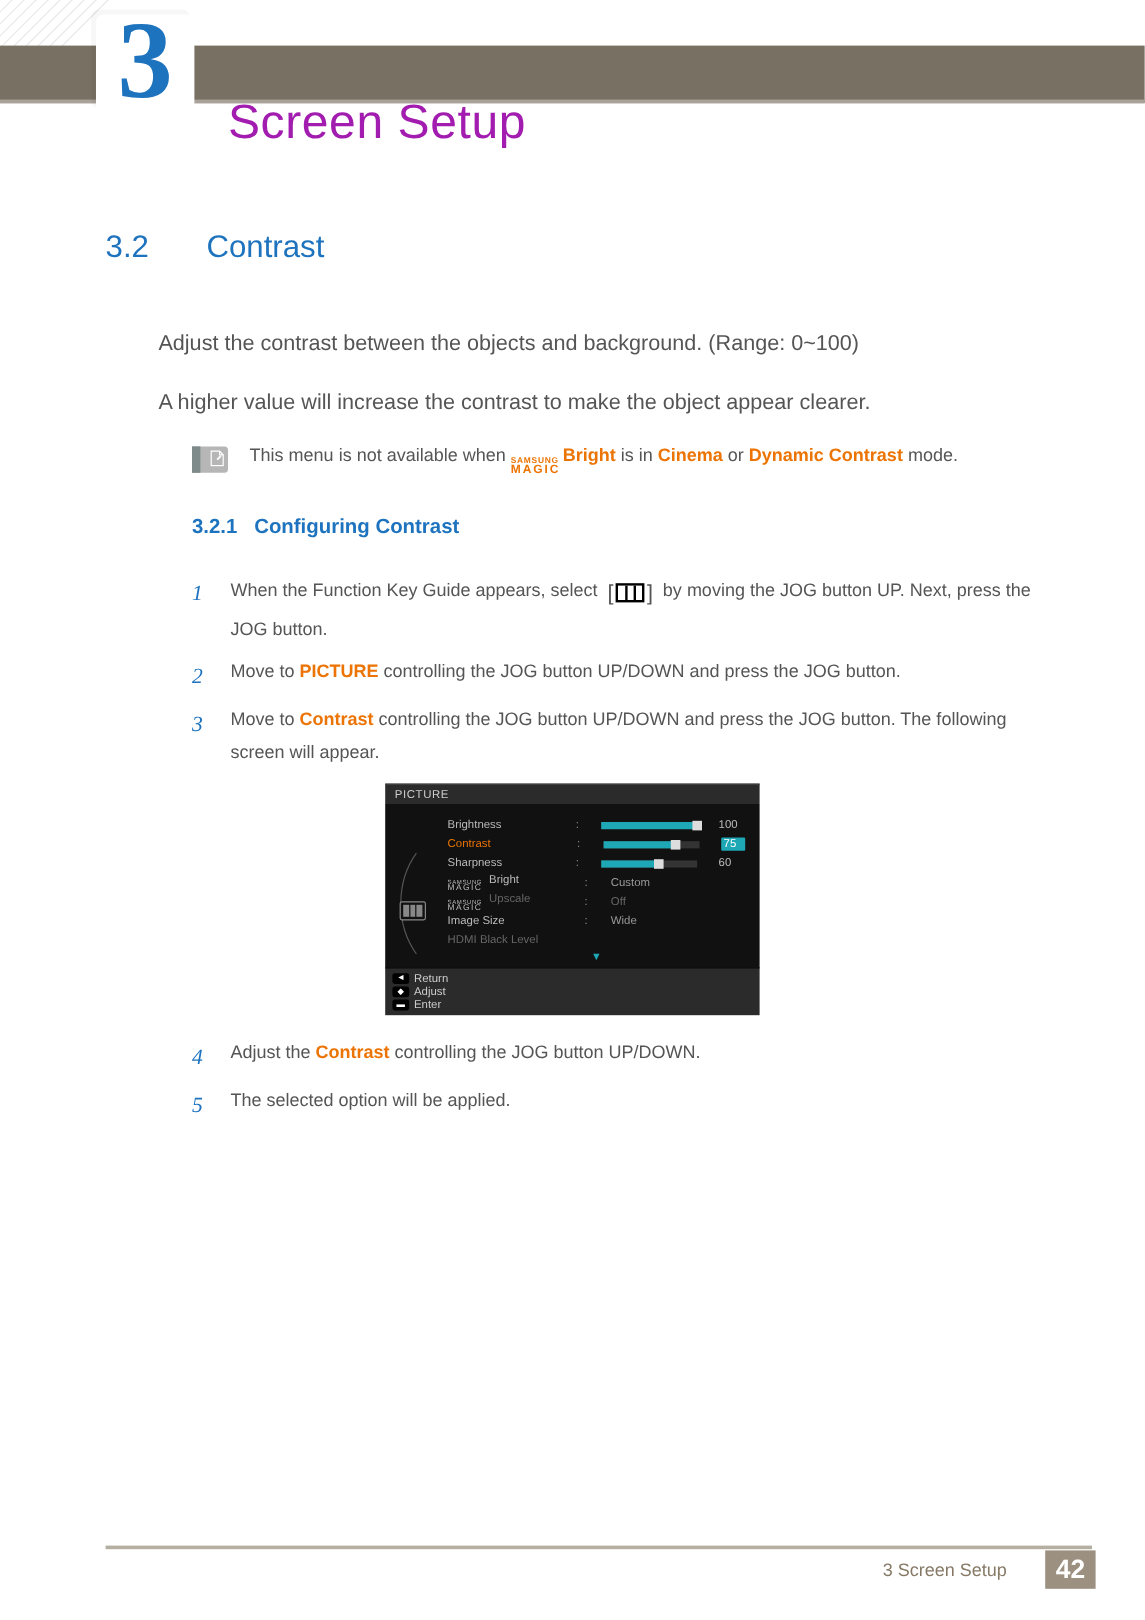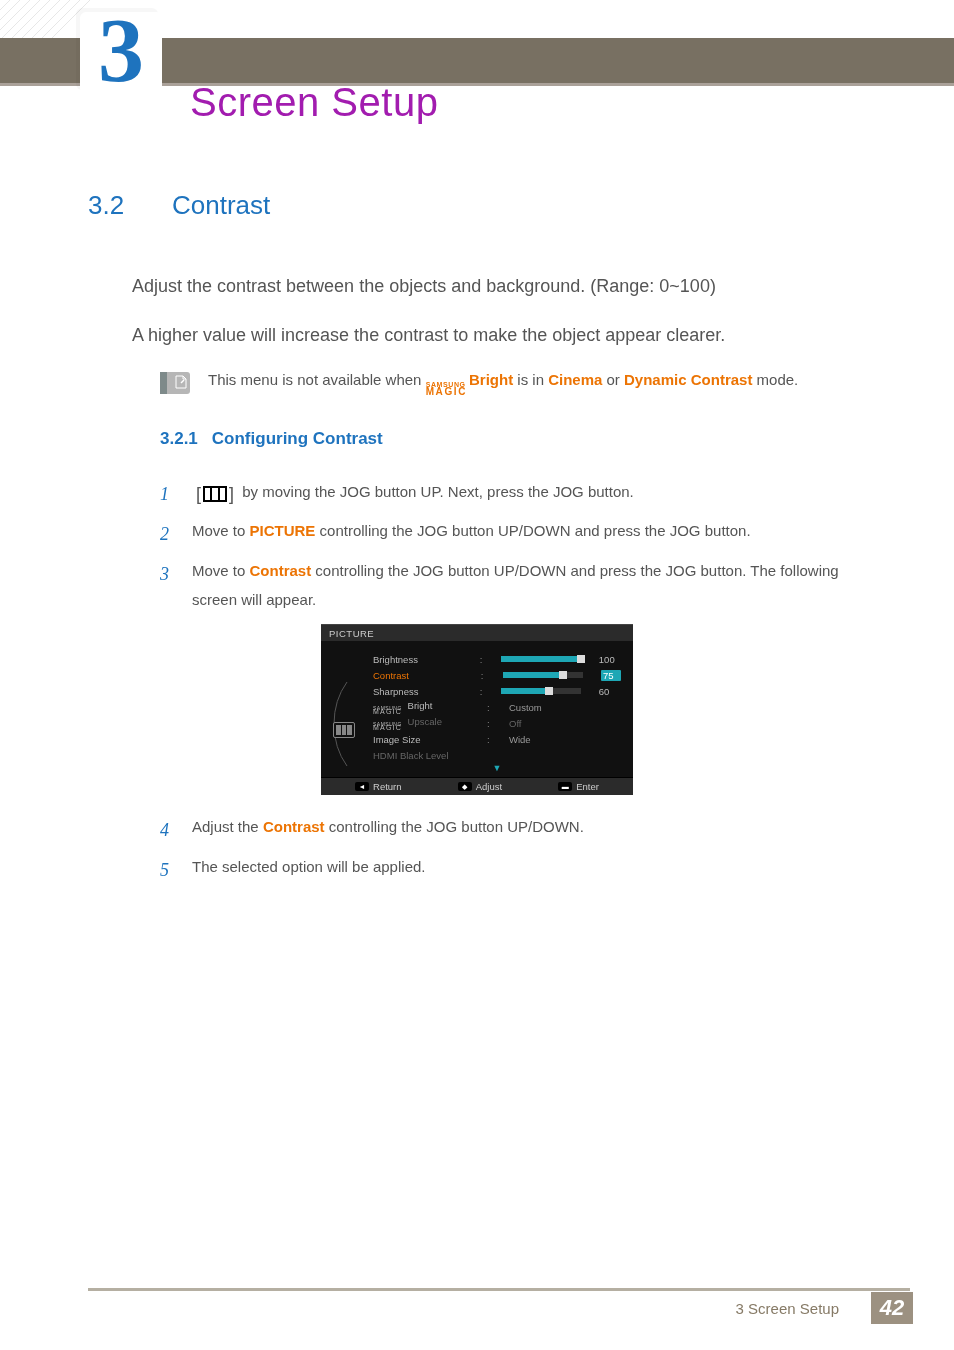--- a/index.html
+++ b/index.html
@@ -65,29 +65,29 @@
   .osd-bar { width:86px; height:6px; background:#333; position:relative; }
   .osd-bar .fill { position:absolute; left:0; top:0; bottom:0; background:#1ea7b5; }
   .osd-bar .knob { position:absolute; top:-1px; width:8px; height:8px; background:#ddd; }
   .osd-val { width:24px; color:#bbb; }
   .osd-row.active .osd-val { background:#1ea7b5; color:#fff; padding:0 2px; width:auto; min-width:20px; border-radius:1px; }
   .osd-value-text { color:#9a9a9a; }
   .osd-magic { display:inline-flex; flex-direction:column; line-height:0.65; margin-right:3px; vertical-align:-1px; }
   .osd-magic .s { font-size:5px; letter-spacing:0.5px; color:#bbb; }
   .osd-magic .l { font-size:7px; letter-spacing:1.2px; color:#bbb; }
   .osd-arrow-down { text-align:center; color:#1ea7b5; font-size:9px; margin-left:40px; }
-  .osd-footer { background:#2b2b2b; display:flex; justify-content:space-around; padding:3px 6px; font-size:9.5px; color:#ccc; border-top:1px solid #000; }
+  .osd-footer { background:#2b2b2b; display:flex; justify-content:space-around; padding:3px 6px; font-size:9.5px; color:#ccc; border-top:1px solid #000;flex-direction:column; }
   .osd-footer span { display:flex; align-items:center; gap:4px; }
   .osd-ficon { width:14px; height:9px; background:#000; border-radius:2px; display:inline-flex; align-items:center; justify-content:center; color:#fff; font-size:7px; }
 
   
   .footer { position:absolute; bottom:22px; left:0; right:0; height:40px; display:flex; justify-content:flex-end; align-items:center; padding-right:41px; gap:32px; }
   .footer::before { content:""; position:absolute; left:88px; right:44px; top:0; height:3px; background:#b5afa2; }
   .footer-text { font-size:15px; color:#867a66; font-weight:500; }
-  .footer-page { background:#9c9181; color:#fff; font-size:22px; font-weight:bold; width:42px; height:32px; display:flex; align-items:center; justify-content:center;font-style:italic; }
+  .footer-page { background:#9c9181; color:#fff; font-size:22px; font-weight:bold; width:42px; height:32px; display:flex; align-items:center; justify-content:center; }
 </style>
 </head>
 <body>
 
 <div class="page">
 
   <div class="diag-lines">
     <svg width="92" height="46">
         <g stroke="#bdbdbd" stroke-width="1">
       <line x1="-10" y1="10" x2="10" y2="-10"></line>
@@ -138,21 +138,21 @@
     </div>
 
     <div class="subhead-row">
       <div class="subhead-num">3.2.1</div>
       <div class="subhead-title">Configuring Contrast</div>
     </div>
 
     <div class="step">
       <div class="step-num">1</div>
       <div>
-        <span class="inline-menu-icon">
+        <span>When the Function Key Guide appears, select </span><span class="inline-menu-icon">
             <span class="bracket">[</span>
             <span class="box3">
               <span></span>
               <span></span>
               <span></span>
             </span>
             <span class="bracket">]</span>
           </span><span> by moving the JOG button UP. Next, press the JOG button.</span>
       </div>
     </div>

